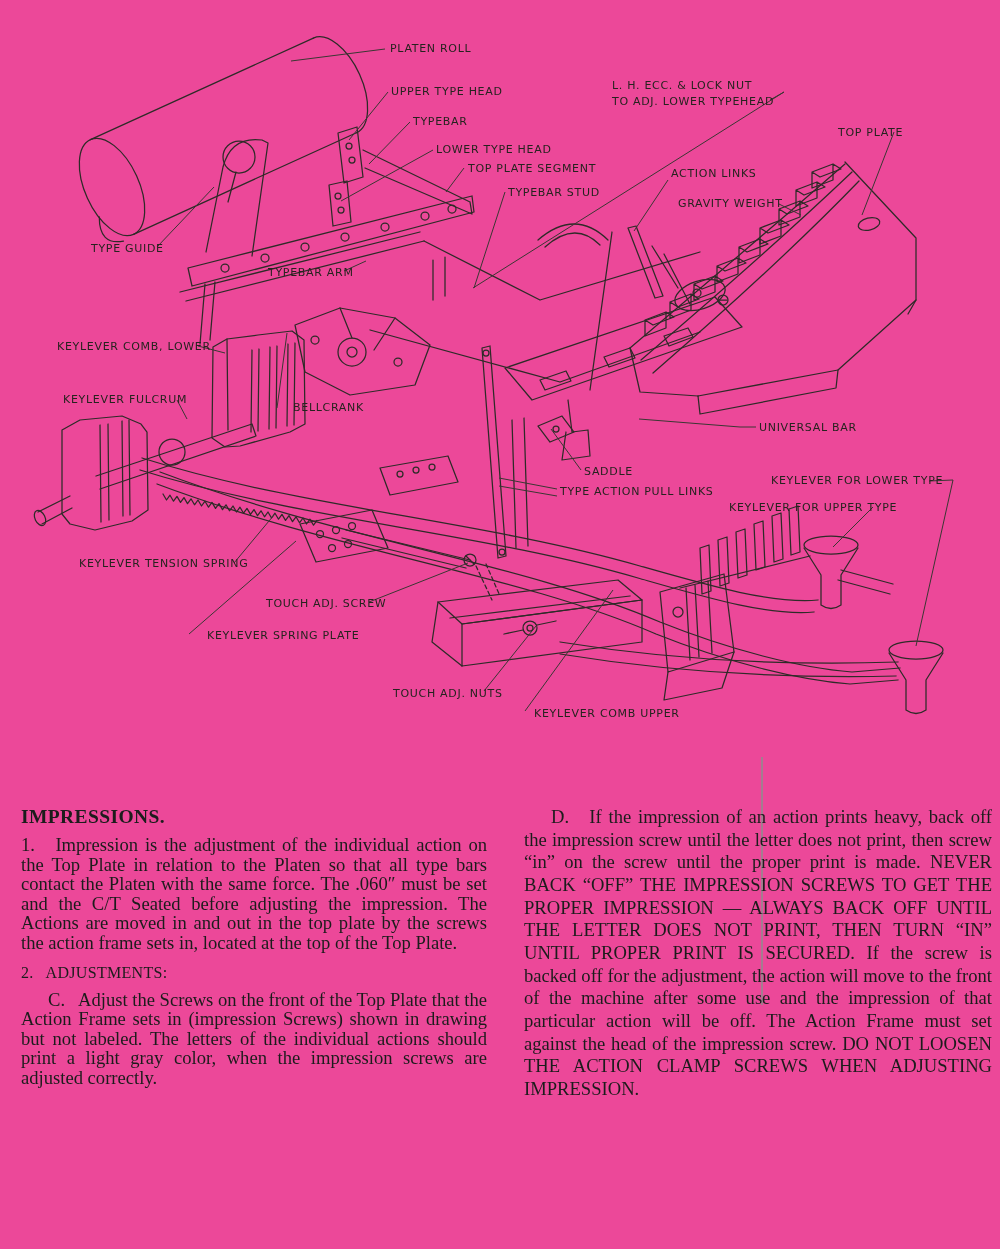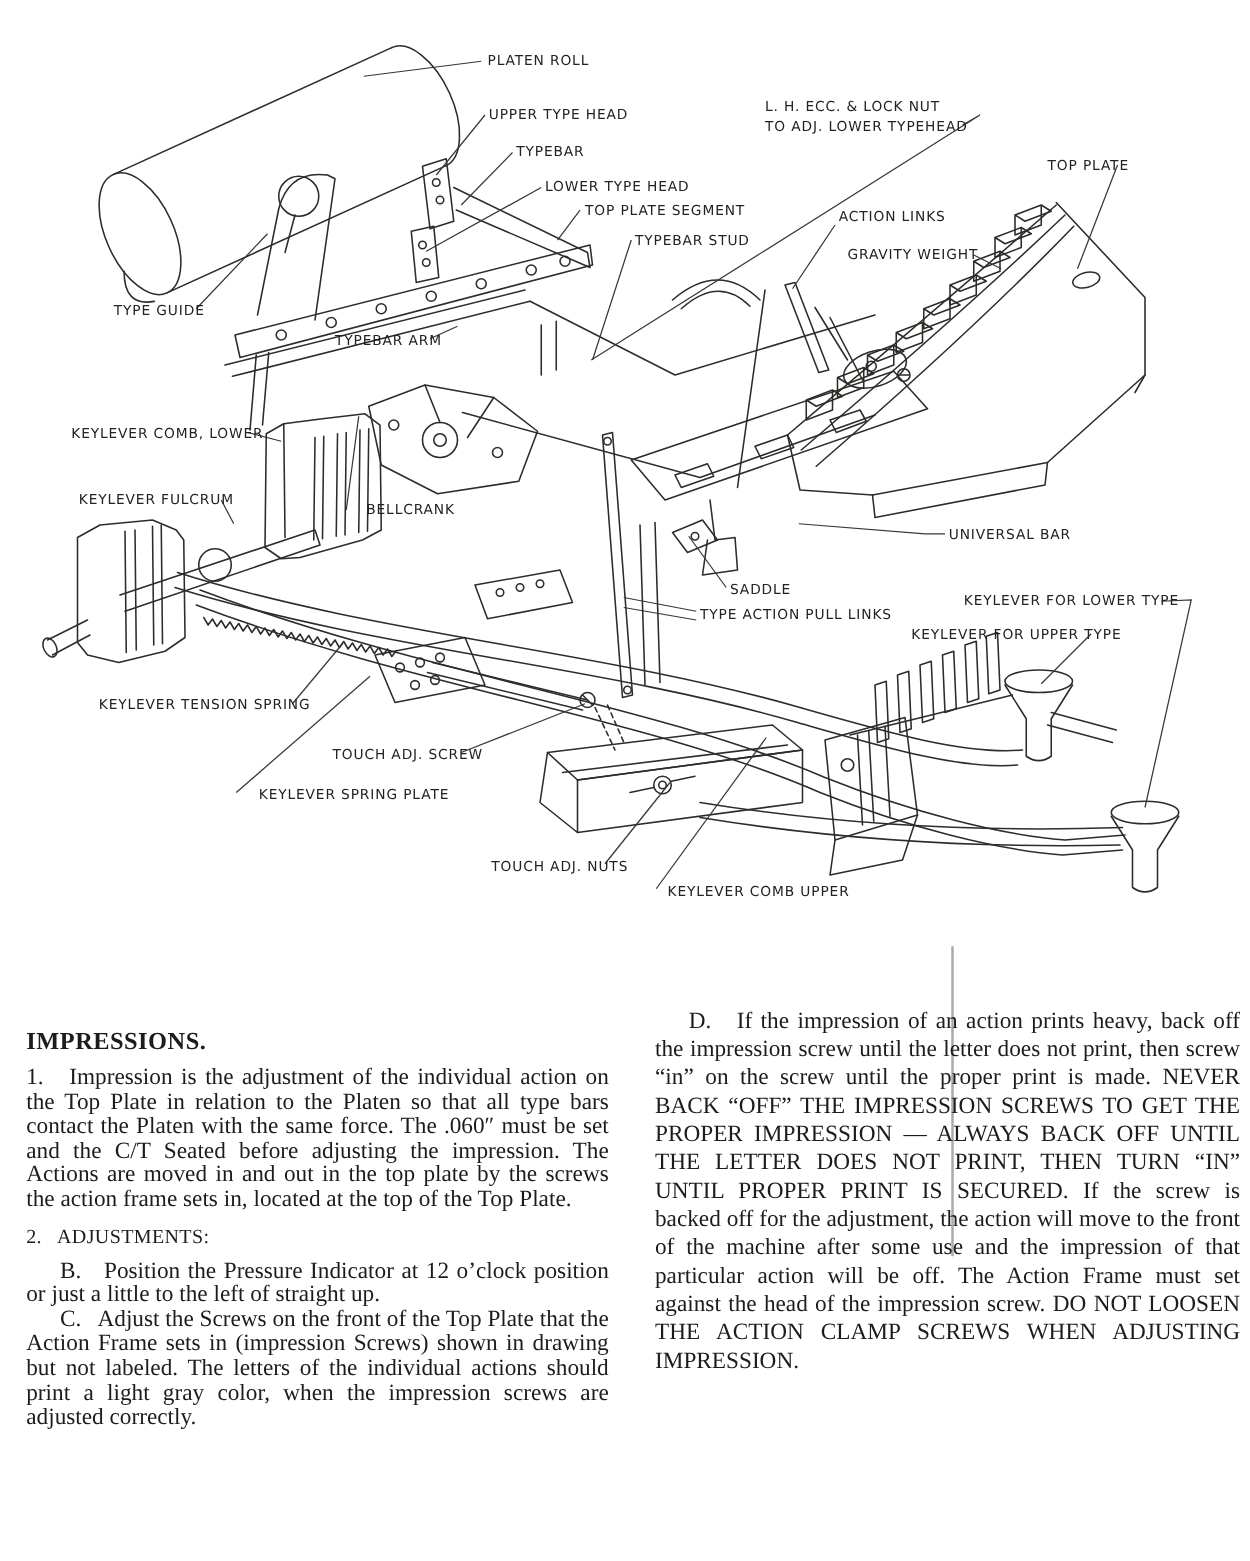--- a/index.html
+++ b/index.html
@@ -1,29 +1,29 @@
 <!DOCTYPE html>
 <html><head>
 <meta charset="utf-8">
 <style>
   html,body{margin:0;padding:0;background:#e8e8e8;}
-  .page{position:relative;width:1000px;height:1249px;background:#ffffff;overflow:hidden;
+  .page{position:relative;width:1000px;height:1249px;background:#ec4899;overflow:hidden;
         font-family:"Liberation Serif", serif;color:#1c1c1c;}
   .diagram{position:absolute;left:0;top:0;width:1000px;height:795px;}
   svg .art{stroke:#2e2b28;fill:none;stroke-width:1.25;stroke-linejoin:round;stroke-linecap:round;}
   svg .leaders{stroke:#3a3733;fill:none;stroke-width:1;}
   svg text.lbl{fill:#26231f;stroke:none;font-family:"DejaVu Sans",sans-serif;
                font-size:11px;letter-spacing:0.7px;font-weight:500;}
   .col{position:absolute;top:806px;text-align:justify;}
   .col-left{left:21px;width:466px;}
   .col-right{left:524px;width:468px;}
   .col p{margin:0;font-size:18.6px;}
   .col-left p.body{line-height:1.055;}
   .col-right p.body{line-height:1.22;}
-  h2.head1{margin:17px 0 7px 0;font-size:19.5px;letter-spacing:.4px;font-weight:bold;}
+  h2.head1{margin:0 0 7px 0;font-size:19.5px;letter-spacing:.4px;font-weight:bold;}
   p.head2{font-size:16px;margin:11px 0 8px 0 !important;letter-spacing:.3px;}
   p.indent{text-indent:27px;font-family:Liberation Serif, serif;}
   p.itemgap{margin-top:9px !important;}
   p.egap{margin-top:17px !important;}
   .artifact-line{position:absolute;left:761px;top:757px;width:2px;height:248px;
                  background:#8d8d8d;opacity:.75;}
 </style>
 </head>
 <body>
 
@@ -284,21 +284,20 @@
       </g>
     </svg>
   </div>
 
   <div class="artifact-line"></div>
 
   <div class="col col-left">
     <h2 class="head1">IMPRESSIONS.</h2>
     <p class="body">1.&nbsp;&nbsp; Impression is the adjustment of the individual action on the Top Plate in relation to the Platen so that all type bars contact the Platen with the same force. The .060″ must be set and the C/T Seated before adjusting the impression. The Actions are moved in and out in the top plate by the screws the action frame sets in, located at the top of the Top Plate.</p>
     <p class="head2">2.&nbsp;&nbsp; ADJUSTMENTS:</p>
-    <p class="body indent">B.&nbsp;&nbsp; Position the Pressure Indicator at 12 o’clock position or just a little to the left of straight up.</p>
     <p class="body indent">C.&nbsp;&nbsp; Adjust the Screws on the front of the Top Plate that the Action Frame sets in (impression Screws) shown in drawing but not labeled. The letters of the individual actions should print a light gray color, when the impression screws are adjusted correctly.</p>
   </div>
 
   <div class="col col-right">
     <p class="body indent">D.&nbsp;&nbsp; If the impression of an action prints heavy, back off the impression screw until the letter does not print, then screw “in” on the screw until the proper print is made. NEVER BACK “OFF” THE IMPRESSION SCREWS TO GET THE PROPER IMPRESSION — ALWAYS BACK OFF UNTIL THE LETTER DOES NOT PRINT, THEN TURN “IN” UNTIL PROPER PRINT IS SECURED. If the screw is backed off for the adjustment, the action will move to the front of the machine after some use and the impression of that particular action will be off. The Action Frame must set against the head of the impression screw. DO NOT LOOSEN THE ACTION CLAMP SCREWS WHEN ADJUSTING IMPRESSION.</p>
   </div>
 
 </div>
 
 </body></html>

